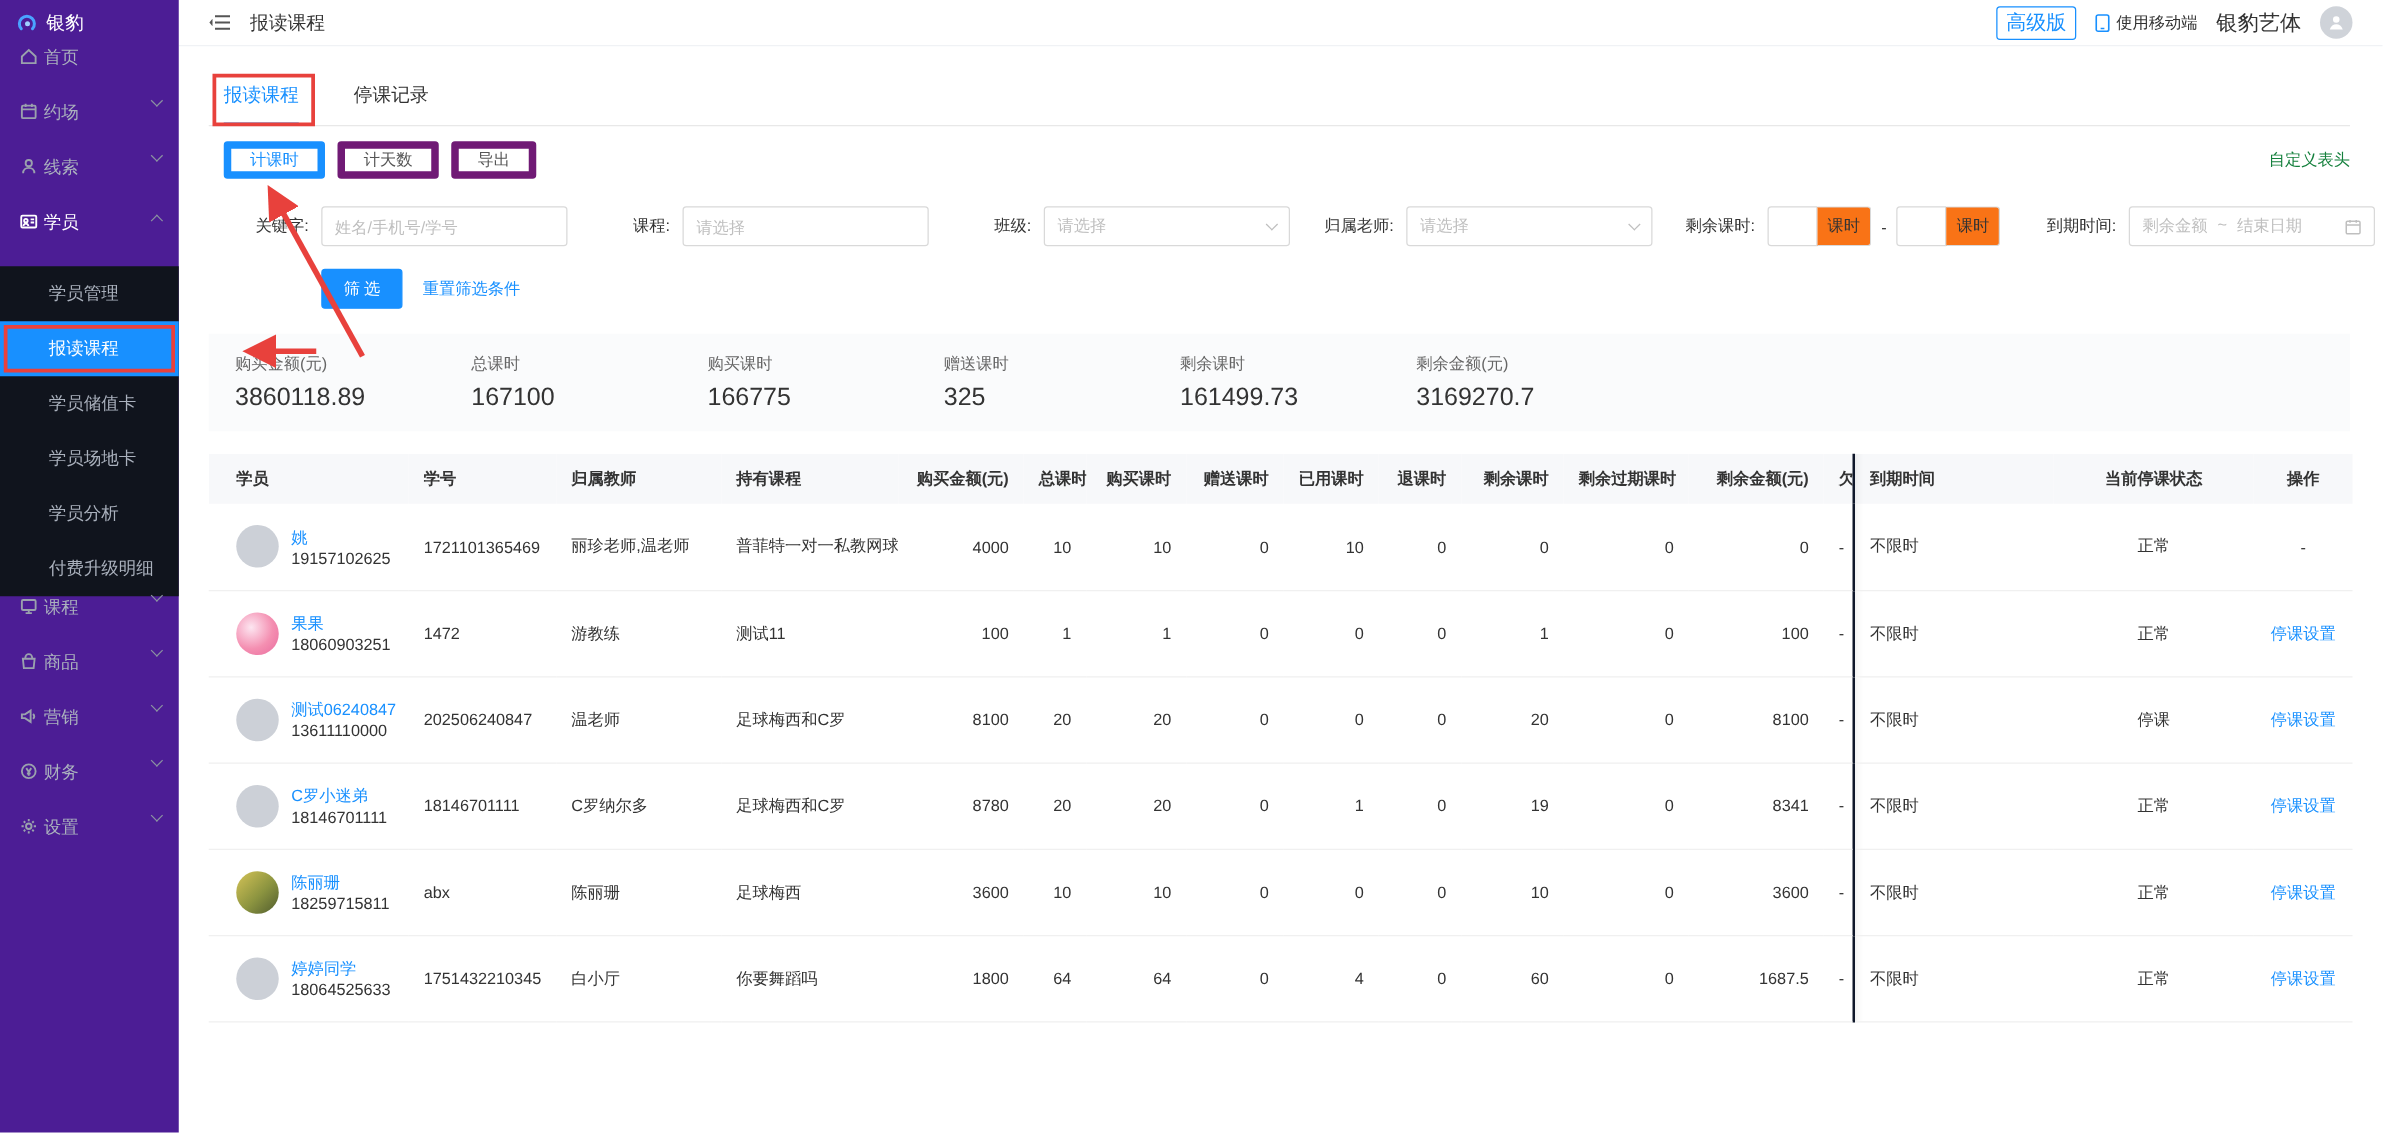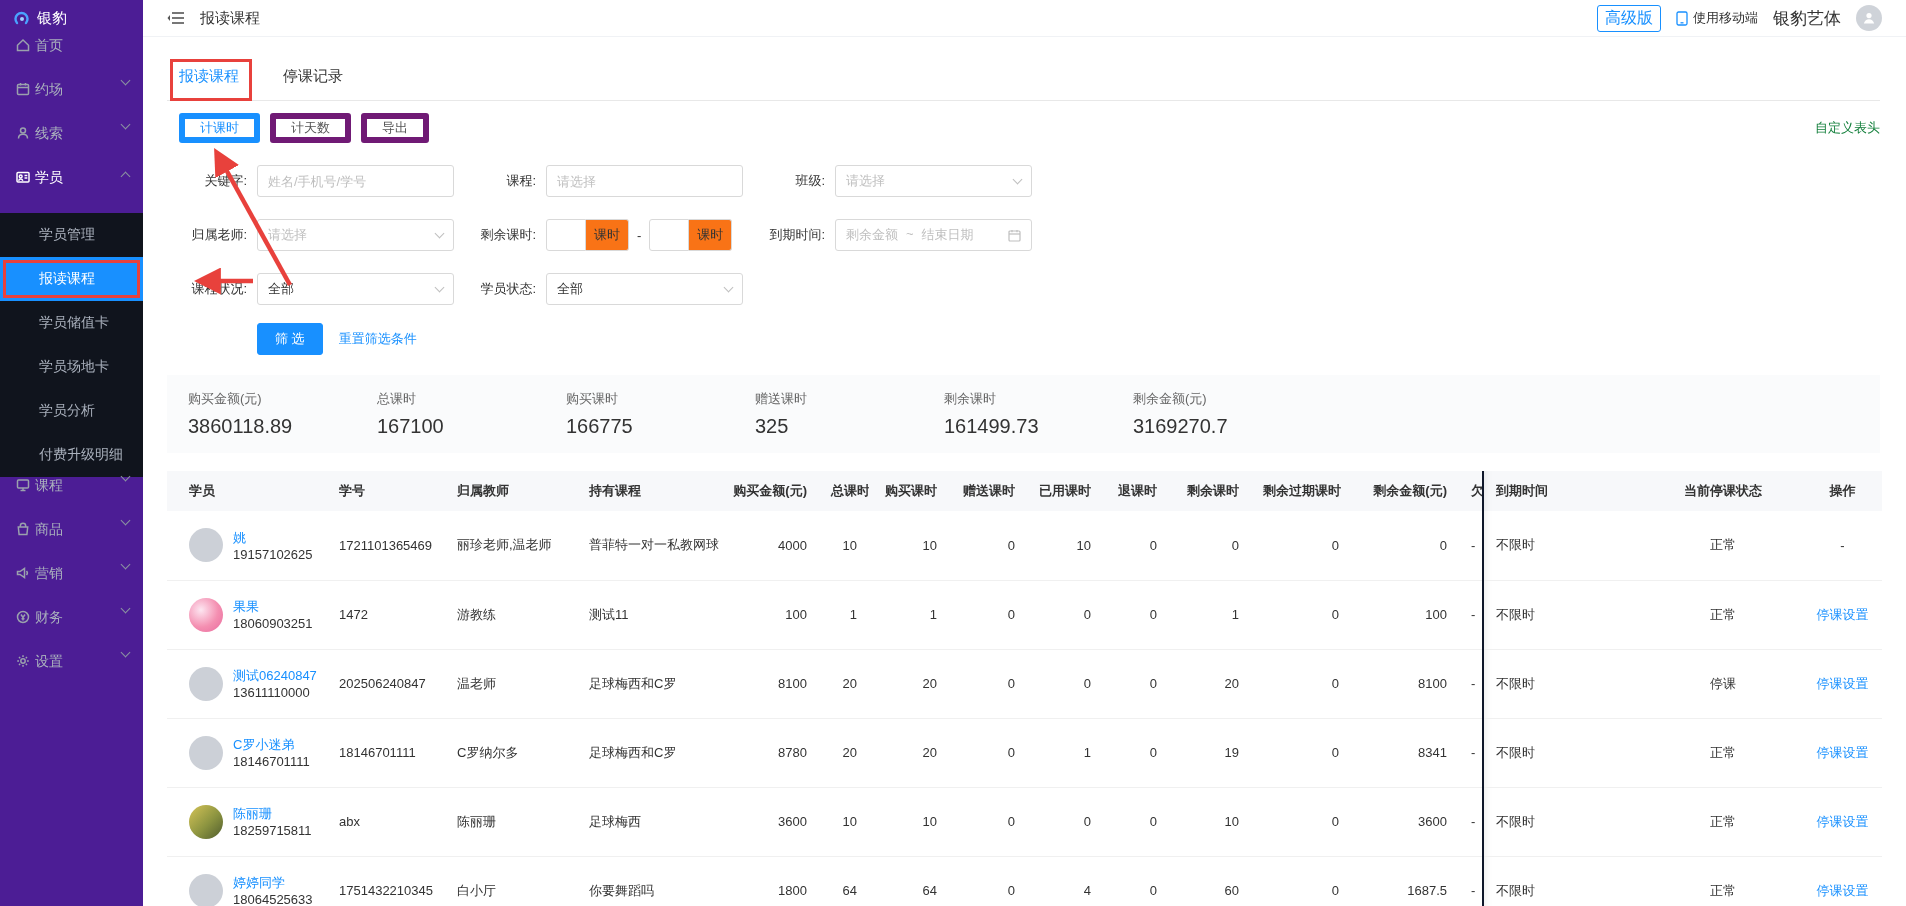--- a/index.html
+++ b/index.html
@@ -38,21 +38,21 @@
   .tabs-bar { margin-top:18px; height:46px; display:flex; gap:44px; border-bottom:1px solid #e8e8e8; padding-left:12px; }
   .tab { font-size:15px; color:#333; display:flex; align-items:center; cursor:pointer; border-bottom:2px solid transparent; }
   .tab.active { color:#1890ff; border-bottom-color:#1890ff; }
 
   .toolbar { margin-top:12px; display:flex; align-items:center; gap:10px; padding-left:12px; }
   .btn { height:30px; padding:0 15px; border:6px solid #701a75; border-radius:3px; background:#fff; font-size:13px;
     color:#555; cursor:pointer; font-family:inherit; }
   .btn.primary-outline { border-color:#1890ff; color:#1890ff; }
   .customize-link { margin-left:auto; color:#15803d; font-size:13px; cursor:pointer; text-decoration:none; }
 
-  .filter-form { margin-top:22px; display:flex; flex-direction:column; gap:22px; }
+  .filter-form { margin-top:22px; display:flex; flex-direction:row; gap:3px; }
   .frow { display:flex; align-items:center; }
   .ffield { display:flex; align-items:center; }
   .flabel { width:90px; text-align:right; padding-right:10px; color:#333; font-size:13px; white-space:nowrap; }
   .flabel.w2 { width:92px; }
   .control { width:197px; height:32px; border:1px solid #d9d9d9; border-radius:3px; background:#fff;
     display:flex; align-items:center; padding:0 10px; font-size:13px; color:#333; }
   input.control { font-family:inherit; outline:none; display:block; }
   input.control::placeholder { color:#bfbfbf; }
   .fake-select { justify-content:space-between; cursor:pointer; }
   .fake-select .placeholder { color:#bfbfbf; }
@@ -61,21 +61,21 @@
   .compound { display:flex; align-items:center; width:197px; }
   .mini-input { width:40px; height:32px; border:1px solid #d9d9d9; border-radius:3px 0 0 3px; outline:none; padding:0 6px; font-family:inherit; }
   .unit-addon { height:32px; border:1px solid #d9d9d9; border-left:none; border-radius:0 3px 3px 0;
     display:flex; align-items:center; padding:0 8px; color:#333; background:#f97316; white-space:nowrap; }
   .dash-sep { margin:0 8px; color:#333; }
   .date-range { justify-content:space-between; cursor:pointer; color:#bfbfbf; }
   .date-range .dr-text { display:flex; gap:8px; }
 
   .filter-actions { margin-top:18px; display:flex; align-items:center; gap:16px; padding-left:90px; }
   .btn-primary { height:32px; padding:0 17px; background:#1890ff; border:1px solid #1890ff; border-radius:3px;
-    color:#fff; font-size:13px; cursor:pointer; font-family:Liberation Sans, sans-serif; }
+    color:#fff; font-size:13px; cursor:pointer; font-family:Liberation Serif, serif; }
   .reset-link { color:#1890ff; font-size:13px; cursor:pointer; text-decoration:none; }
 
   .summary { margin-top:20px; background:#fafbfc; display:flex; padding:15px 0 15px 21px; }
   .stat { width:189px; }
   .stat-label { color:#666; font-size:13px; }
   .stat-value { color:#333; font-size:20px; margin-top:7px; }
 
   
   table.data { width:100%; border-collapse:collapse; table-layout:fixed; margin-top:18px; }
   table.data th { background:#f7f8fa; height:40px; font-size:13px; font-weight:600; color:#333; text-align:left;

